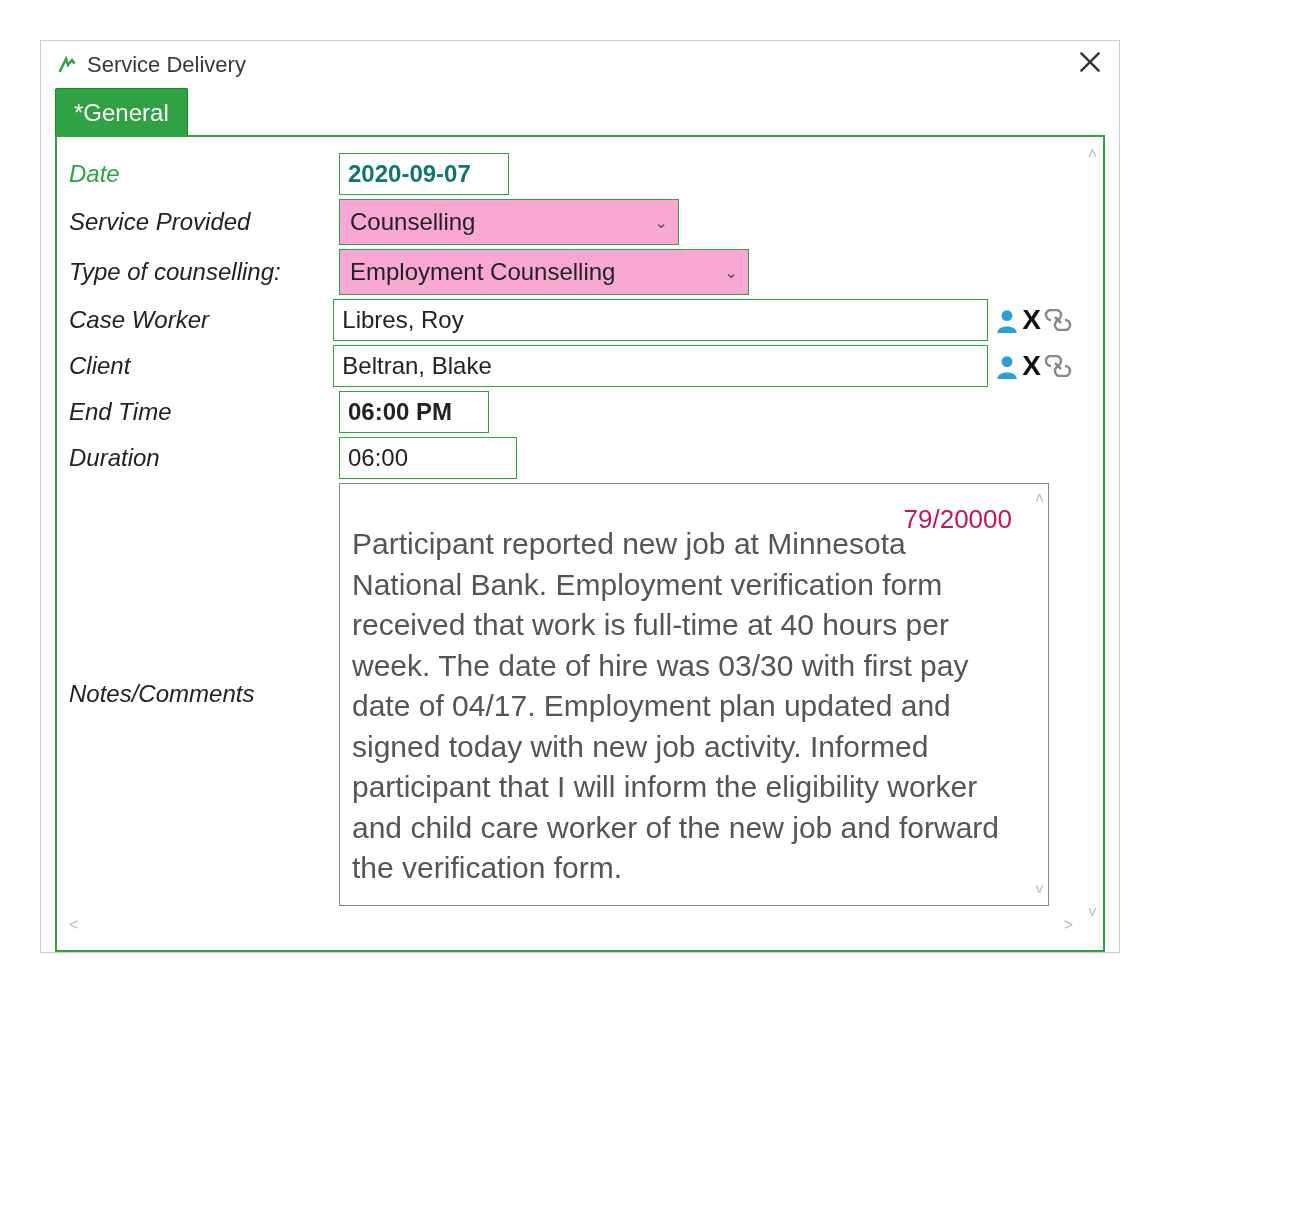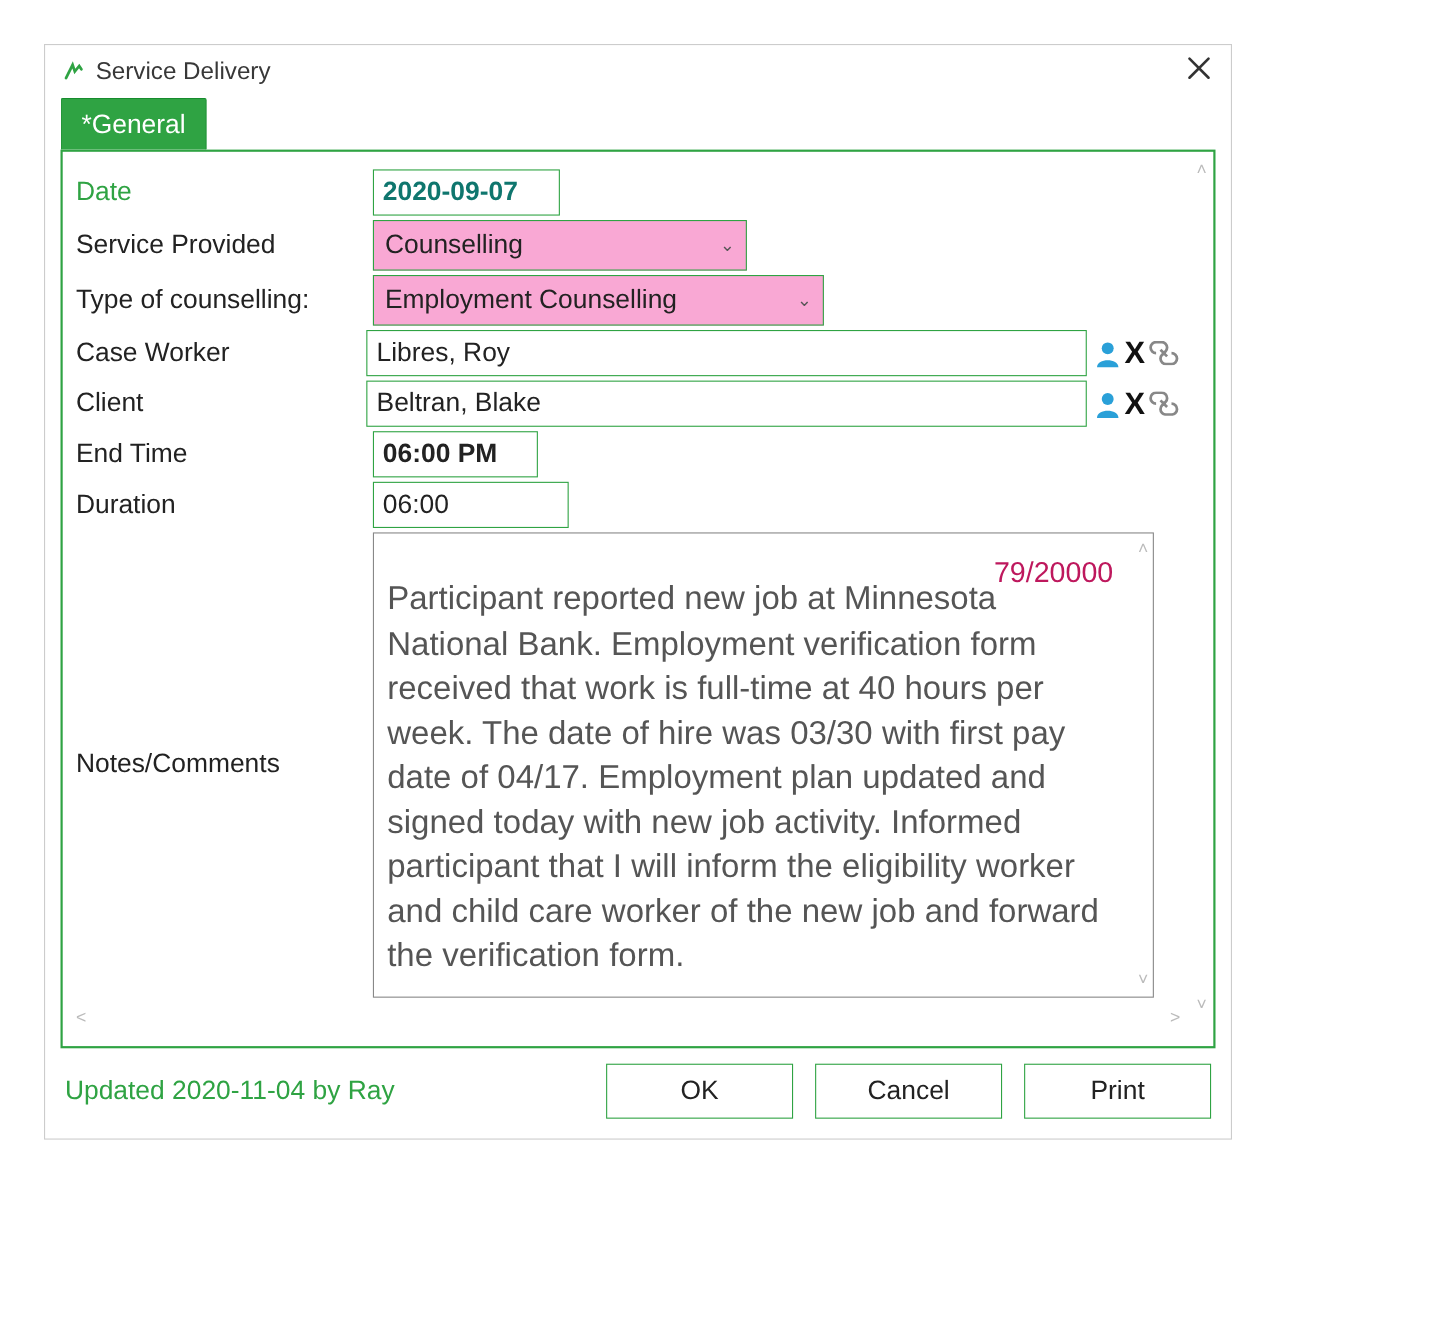--- a/index.html
+++ b/index.html
@@ -47,20 +47,21 @@
     }
     .form-row {
       display: flex;
       align-items: center;
       margin: 4px 0;
     }
     .label-col {
       width: 270px;
       font-size: 24px;
       padding: 6px 0;
+      font-style: italic;
     }
     .label-col.green { color: #2fa343; font-weight: 400; }
     .value-col { flex: 1; display: flex; align-items: center; gap: 6px; }
     .txt-input {
       border: 1px solid #2fa343;
       padding: 6px 8px;
       font-size: 24px;
       color: #222;
       background: #fff;
     }
@@ -273,20 +274,14 @@
         </div>
       </div>
     </div>
 
     <div class="inner-hscroll">
       <span>˂</span>
       <span>˃</span>
     </div>
   </div>
 
-  <div class="footer">
-    <div class="footer-status">Updated 2020-11-04 by Ray</div>
-    <div class="btn">OK</div>
-    <div class="btn">Cancel</div>
-    <div class="btn">Print</div>
-  </div>
 
 </div>
 
 </body></html>

